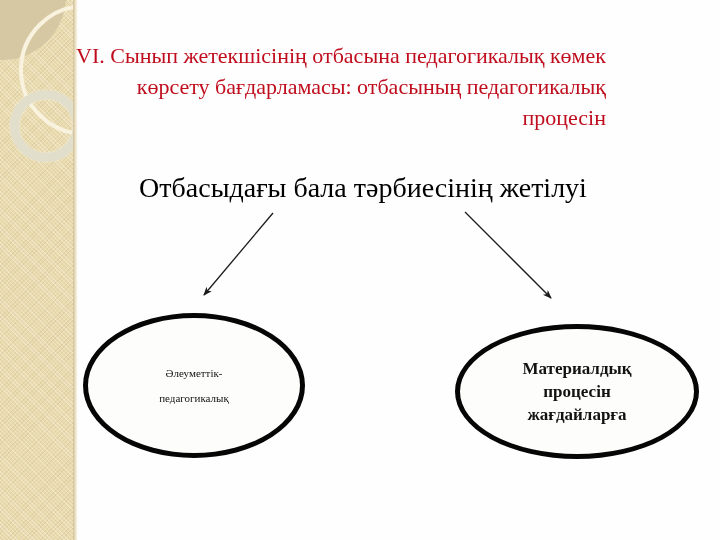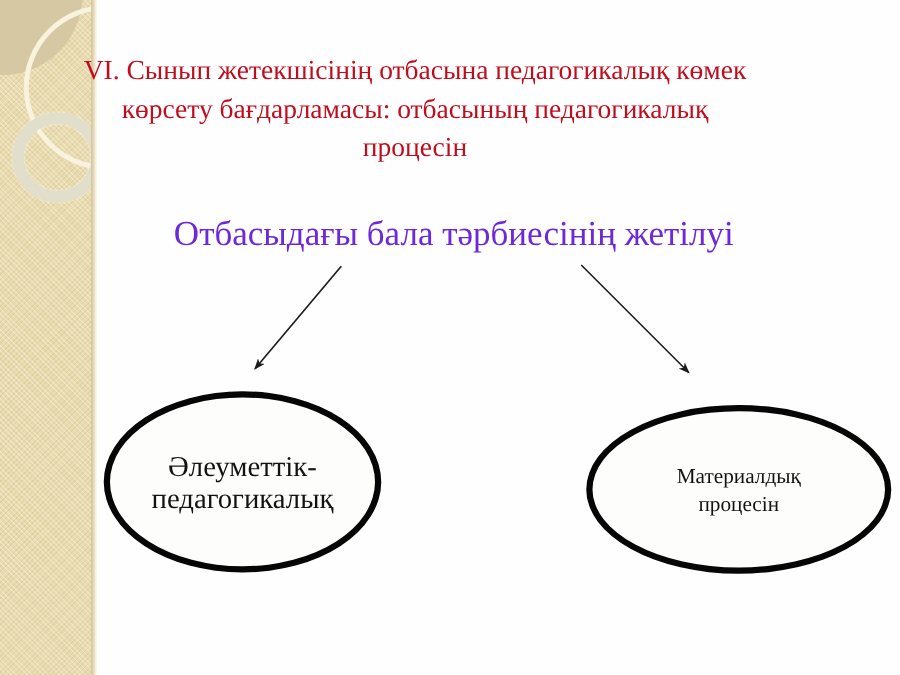--- a/index.html
+++ b/index.html
@@ -37,30 +37,30 @@
   .thick-ring{
     position:absolute;left:10px;top:90px;width:54px;height:54px;
     border-radius:50%;
     border:9px solid #e2decc;
     box-shadow:inset 0 0 2px rgba(255,255,255,.8), 0 0 2px rgba(255,255,255,.7);
   }
 
   
   .title{
     position:absolute;left:58px;top:40px;width:548px;
-    text-align:center;
+    text-align:right;
     font-size:22px;line-height:31px;
     color:#c00d1d;
     z-index:3;
   }
   .heading{
     position:absolute;left:73px;top:171px;width:580px;
     text-align:center;
     font-size:28px;line-height:34px;
-    color:#6d28d9;
+    color:#000000;
     z-index:2;
   }
 
   
   .arrows{
     position:absolute;left:0;top:0;width:720px;height:540px;z-index:1;
   }
 
   
   .ellipse{
@@ -68,22 +68,22 @@
     border:5px solid #060606;
     border-radius:50%;
     background:#fdfdfb;
     display:flex;flex-direction:column;
     align-items:center;justify-content:center;
     text-align:center;
     color:#121212;
     z-index:2;
     box-sizing:border-box;
   }
-  .ellipse-left{left:83px;top:313px;width:222px;height:145px;font-size:23px;line-height:25px;}
-  .ellipse-right{left:469px;top:324px;width:244px;height:135px;font-size:17px;line-height:23px;}
+  .ellipse-left{left:83px;top:313px;width:222px;height:145px;font-size:11px;line-height:25px;}
+  .ellipse-right{left:455px;top:324px;width:244px;height:135px;font-size:17px;line-height:23px;font-weight:bold;}
   .ellipse .line{display:block;}
 </style>
 </head>
 <body>
 
 <div class="slide">
 
   <div class="sidebar">
     <div class="corner-circle"></div>
     <div class="thin-circle"></div>
@@ -109,15 +109,16 @@
   </svg>
 
   <div class="ellipse ellipse-left">
     <span class="line">Әлеуметтік-</span>
     <span class="line">педагогикалық</span>
   </div>
 
   <div class="ellipse ellipse-right">
     <span class="line">Материалдық</span>
     <span class="line">процесін</span>
+    <span class="line">жағдайларға</span>
   </div>
 
 </div>
 
 </body></html>

